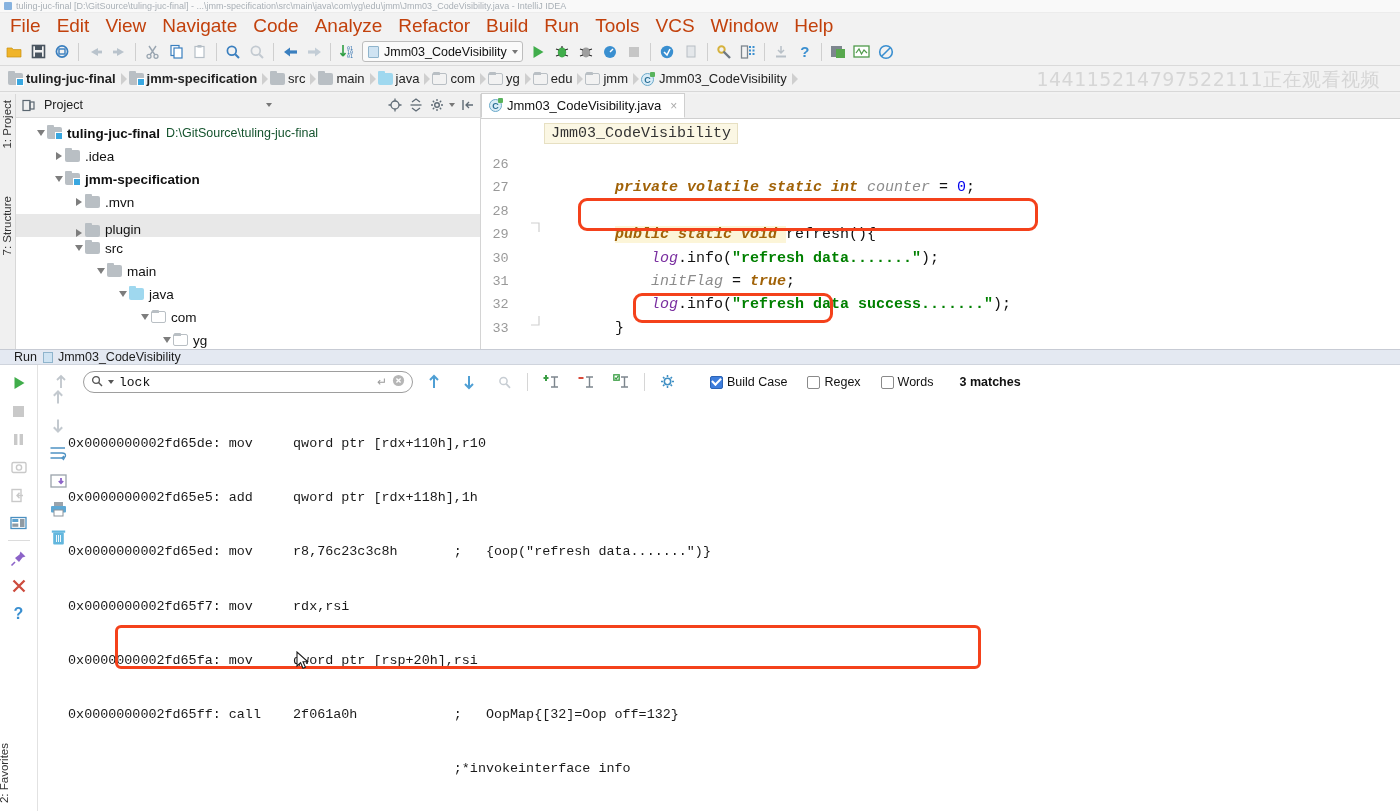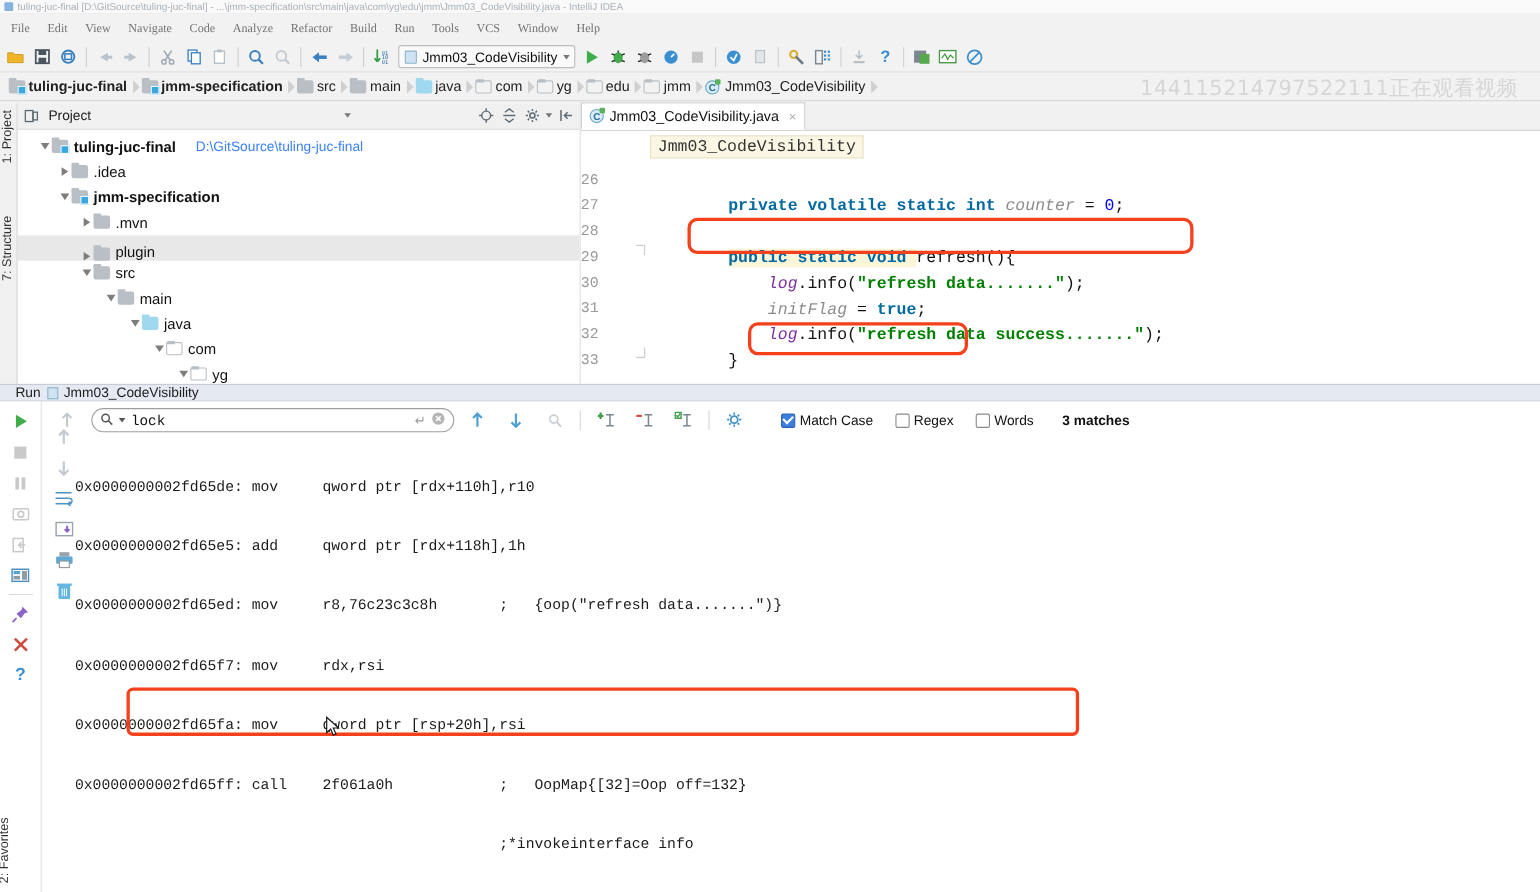--- a/index.html
+++ b/index.html
@@ -11,21 +11,21 @@
   
   .titlebar {
     height:13px; background:#ffffff; display:flex; align-items:center;
     font-size:9px; color:#6d7a86; padding-left:4px; overflow:hidden; white-space:nowrap;
     border-bottom:1px solid #e8e8e8; opacity:.55;
   }
   .titlebar .tbicon { width:8px; height:8px; background:#2f7fd0; margin-right:4px; border-radius:1px; flex:0 0 auto;}
 
   
   .menubar { height:25px; background:#f2f2f2; display:flex; align-items:center; padding-left:2px; }
-  .menu-item { padding:3px 8px; font-size:11px; color:#737373; cursor:default; white-space:nowrap;font-family:Liberation Serif, serif;}
+  .menu-item { padding:3px 8px; font-size:19px; color:#c2410c; cursor:default; white-space:nowrap;}
 
   
   .toolbar { height:28px; background:#f2f2f2; display:flex; align-items:center; padding-left:2px; border-bottom:1px solid #dadada;}
   .tb-btn { width:24px; height:24px; display:flex; align-items:center; justify-content:center; cursor:default; }
   .tb-sep { width:1px; height:18px; background:#cfcfcf; margin:0 4px; }
   .runconfig {
     display:flex; align-items:center; gap:5px; height:21px; padding:0 4px 0 5px;
     border:1px solid #bdbdbd; border-radius:3px; background:#fafafa; font-size:12.5px; color:#111;
     margin:0 3px;
   }
@@ -44,55 +44,55 @@
     color:#d6d6d6; font-family:"DejaVu Sans", sans-serif; white-space:nowrap; pointer-events:none;
   }
 
   
   .main { position:absolute; left:0; top:94px; width:1400px; height:255px; display:flex; background:#fff; }
 
   .leftstrip { width:16px; background:#f0f0f0; border-right:1px solid #d8d8d8; position:relative;}
   .vtab { position:absolute; left:-1px; writing-mode:vertical-rl; transform:rotate(180deg);
           font-size:11.5px; color:#333; white-space:nowrap; padding:4px 2px; width:16px; text-align:center;}
 
-  .projpanel { width:512px; background:#fff; border-right:1px solid #d4d4d4; display:flex; flex-direction:column;}
+  .projpanel { width:465px; background:#fff; border-right:1px solid #d4d4d4; display:flex; flex-direction:column;}
   .proj-header { height:24px; background:#f0f0f0; border-bottom:1px solid #dcdcdc; display:flex; align-items:center; padding:0 4px; gap:4px;}
   .proj-title { font-size:12.5px; color:#222; margin-left:3px; }
   .proj-hdr-spacer { flex:1; }
   .ph-ico { width:17px;height:17px; display:flex;align-items:center;justify-content:center;}
   .tree { padding-top:4px; font-size:13px; overflow:hidden; }
   .trow { height:23px; display:flex; align-items:center; white-space:nowrap; }
   .trow.sel { background:#e8e8e8;align-items:flex-end; }
   .tw { width:13px; display:flex; align-items:center; justify-content:center; flex:0 0 auto;}
   .tri { width:0;height:0;border-top:4px solid transparent;border-bottom:4px solid transparent;border-left:6px solid #7d7d7d;}
   .tri.open { border-left:4px solid transparent;border-right:4px solid transparent;border-top:6px solid #7d7d7d; border-bottom:0;}
   .fico { width:15px; height:12px; margin-right:5px; flex:0 0 auto; position:relative;}
   .tlabel { font-size:13.5px; color:#111; }
   .tlabel.b { font-weight:bold; }
-  .tpath { font-size:12.5px; color:#3b82f6; margin-left:18px; }
+  .tpath { font-size:12.5px; color:#14532d; margin-left:6px; }
 
   
   .editor { flex:1; display:flex; flex-direction:column; background:#fff; position:relative;}
   .tabstrip { height:25px; background:#f0f0f0; display:flex; align-items:flex-end; border-bottom:1px solid #cfcfcf;}
   .etab { height:25px; display:flex; align-items:center; gap:5px; padding:0 7px; background:#fff;
           border:1px solid #cfcfcf; border-bottom:1px solid #fff; font-size:13px; color:#111; position:relative; }
   .etab .xclose { color:#aaa; font-size:12px; margin-left:4px;}
   .jclass-ico { width:13px;height:13px; border-radius:50%; background:#d9ecf7; border:1px solid #6aa9c9;
         color:#2b6f94; font-size:9px; display:flex; align-items:center; justify-content:center; font-weight:bold; position:relative;}
   .jclass-ico::after{content:""; position:absolute; right:-2px; top:-2px; width:5px;height:5px;background:#59b35c;border-radius:1px;}
 
   .codewrap { flex:1; display:flex; position:relative; overflow:hidden; background:#fff;}
-  .gutter { width:46px; background:#fff; text-align:left; padding-right:7px; padding-top:34px;
+  .gutter { width:46px; background:#fff; text-align:center; padding-right:7px; padding-top:34px;
             font-family:"Liberation Mono", monospace; font-size:13.5px; color:#999; line-height:23.4px; user-select:none;}
   .foldcol { width:16px; background:#fff; padding-top:34px; position:relative;}
   .code { flex:1; position:relative; padding-top:34px; font-family:"Liberation Mono", monospace;
           font-size:15px; line-height:23.4px; white-space:pre; color:#111; }
   .bcpill { position:absolute; left:63px; top:4px; background:#fbf7e4; border:1px solid #e7e0c2;
             font-family:"Liberation Mono", monospace; font-size:15px; padding:1px 6px; color:#333; }
-  .kw { color:#0369a1; font-weight:bold; }
+  .kw { color:#a16207; font-weight:bold;font-style:italic; }
   .fld { color:#8c8c8c; font-style:italic; }
   .num { color:#0000ee; }
   .str { color:#008000; font-weight:bold;}
   .logv { color:#7a2fa0; font-weight:normal; font-style:italic;}
   .hl-yellow { background:#fcf5d8; }
   .redbox { position:absolute; border:3px solid #f4411b; border-radius:9px; pointer-events:none; }
 
   
   .runwin { position:absolute; left:0; top:349px; width:1400px; height:462px; background:#fff; display:flex; flex-direction:column;}
   .run-hdr { height:22px; background:#e4e9f2; display:flex; align-items:center; gap:6px; padding-left:14px; border-top:1px solid #c7cbd4; border-bottom:1px solid #cfd4dd;}
@@ -710,21 +710,21 @@
           <div class="rs-btn">
             <svg width="16" height="16" viewBox="0 0 16 16">
                 <circle cx="7.5" cy="7.5" r="3.2" fill="none" stroke="#3f8fc4" stroke-width="1.6"></circle>
                 <path d="M7.5 1 L7.5 3 M7.5 12 L7.5 14 M1 7.5 L3 7.5 M12 7.5 L14 7.5 M3 3 L4.4 4.4 M10.6 10.6 L12 12 M12 3 L10.6 4.4 M4.4 10.6 L3 12" stroke="#3f8fc4" stroke-width="1.5"></path>
               </svg>
           </div>
 
           <div style="width:14px;"></div>
           <div class="cbgrp">
             <span class="cbx on"></span>
-            <span class="cbl">Match Case</span>
+            <span class="cbl">Build Case</span>
           </div>
           <div class="cbgrp">
             <span class="cbx"></span>
             <span class="cbl">Regex</span>
           </div>
           <div class="cbgrp">
             <span class="cbx"></span>
             <span class="cbl">Words</span>
           </div>
           <span class="matches">3 matches</span>

